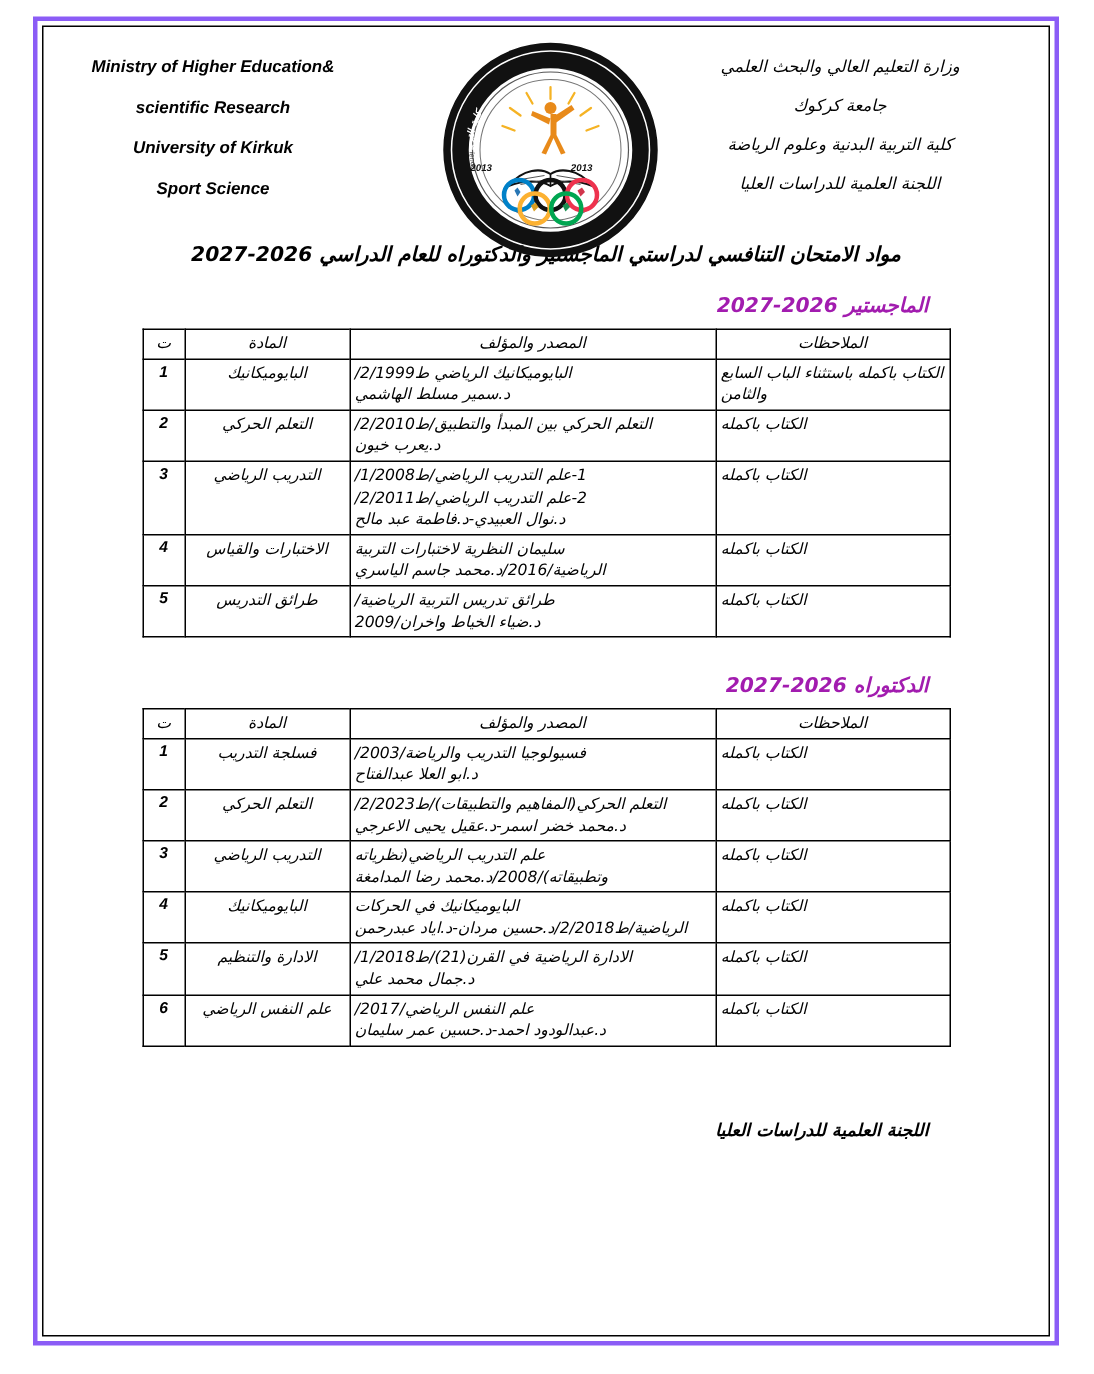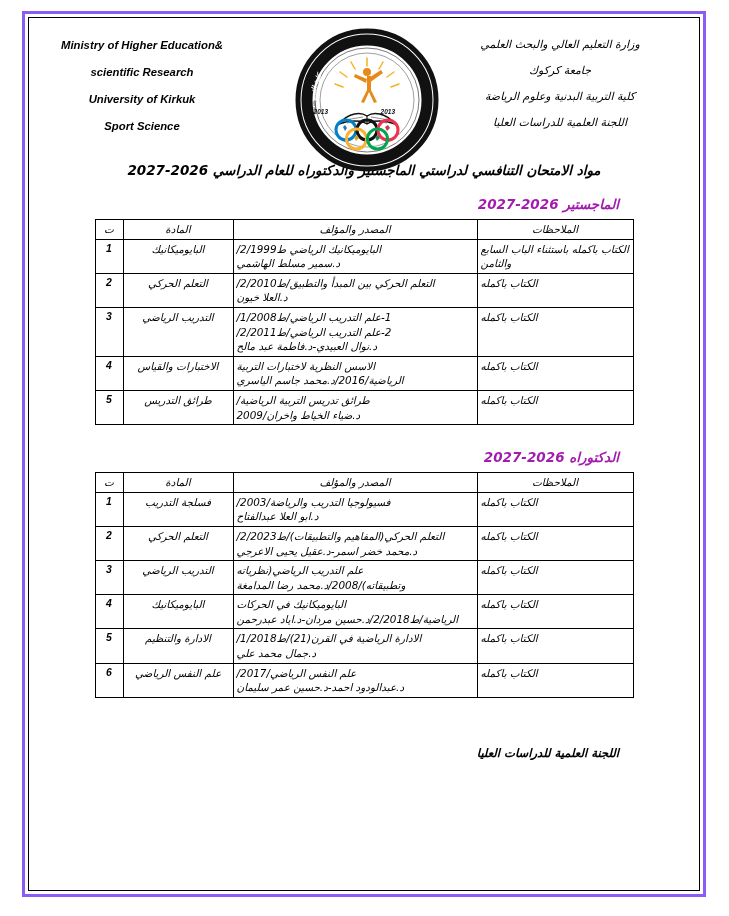--- a/index.html
+++ b/index.html
@@ -273,39 +273,39 @@
               <span class="src-line l1">البايوميكانيك الرياضي ط2/1999/</span>
               <span class="src-line l2">د.سمير مسلط الهاشمي</span>
             </td>
             <td class="cell-sub">البايوميكانيك</td>
             <td class="cell-num">1</td>
           </tr>
           <tr>
             <td class="cell-notes">الكتاب باكمله</td>
             <td class="cell-src">
               <span class="src-line l1">التعلم الحركي بين المبدأ والتطبيق/ط2/2010/</span>
-              <span class="src-line l2">د.العلا خيون</span>
+              <span class="src-line l2">د.يعرب خيون</span>
             </td>
             <td class="cell-sub">التعلم الحركي</td>
             <td class="cell-num">2</td>
           </tr>
           <tr>
             <td class="cell-notes">الكتاب باكمله</td>
             <td class="cell-src">
               <span class="src-line l1">1-علم التدريب الرياضي/ط1/2008/</span>
               <span class="src-line l2">2-علم التدريب الرياضي/ط2/2011/</span>
               <span class="src-line l3">د.نوال العبيدي-د.فاطمة عبد مالح</span>
             </td>
             <td class="cell-sub">التدريب الرياضي</td>
             <td class="cell-num">3</td>
           </tr>
           <tr>
             <td class="cell-notes">الكتاب باكمله</td>
             <td class="cell-src">
-              <span class="src-line l1">الاسس النظرية لاختبارات التربية</span>
+              <span class="src-line l1">سليمان النظرية لاختبارات التربية</span>
               <span class="src-line l2">الرياضية/2016/د.محمد جاسم الياسري</span>
             </td>
             <td class="cell-sub">الاختبارات والقياس</td>
             <td class="cell-num">4</td>
           </tr>
           <tr>
             <td class="cell-notes">الكتاب باكمله</td>
             <td class="cell-src">
               <span class="src-line l1">طرائق تدريس التربية الرياضية/</span>
               <span class="src-line l2">د.ضياء الخياط واخران/2009</span>

